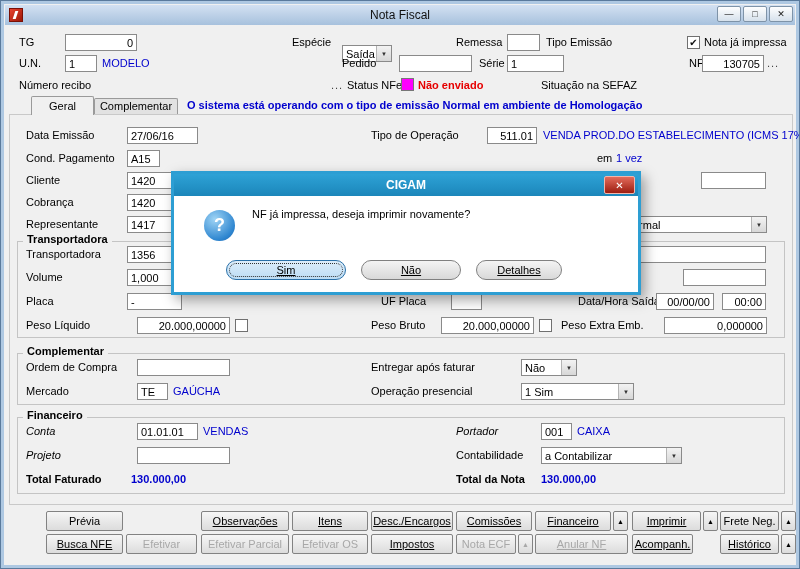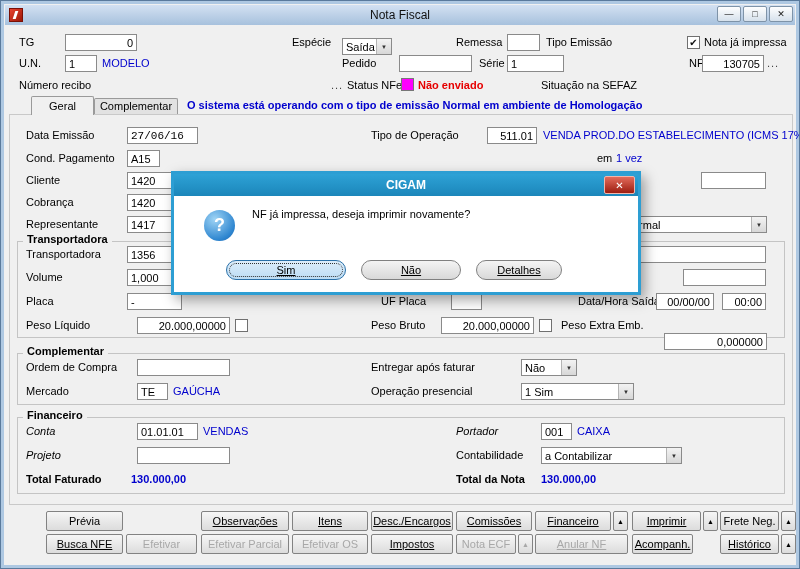--- a/index.html
+++ b/index.html
@@ -80,21 +80,21 @@
         </div>
       <div class="winbtn">
           <span>✕</span>
         </div>
     </div>
   </div>
 
   <span class="lbl" style="left:18px;top:33px">TG</span>
   <input class="inp num" style="left: 64px; top: 33px; width: 72px;" value="0">
   <span class="lbl" style="left:291px;top:33px">Espécie</span>
-  <div class="sel" style="left:341px;top:37px;width:50px">
+  <div class="sel" style="left:341px;top:44px;width:50px">
     <span class="sel-text">Saída</span>
     <span class="sel-arrow">▼</span>
   </div>
   <span class="lbl" style="left:455px;top:33px">Remessa</span>
   <input class="inp" style="left: 506px; top: 33px; width: 33px;" value="">
   <span class="lbl" style="left:545px;top:33px">Tipo Emissão</span>
   <div class="cb" style="left:686px;top:35px">
     <span>✔</span>
   </div>
   <span class="lbl" style="left:703px;top:33px">Nota já impressa</span>
@@ -117,21 +117,21 @@
   <span class="lbl red" style="left:417px;top:76px">Não enviado</span>
   <span class="lbl" style="left:540px;top:76px">Situação na SEFAZ</span>
 
   <div class="tab active" style="left:30px;top:95px;width:63px;height:19px">Geral</div>
   <div class="tab" style="left:93px;top:97px;width:84px;height:17px">Complementar</div>
   <span class="lbl blue b" style="left:186px;top:96px">O sistema está operando com o tipo de emissão Normal em ambiente de Homologação</span>
 
   <div class="content"></div>
 
   <span class="lbl" style="left:25px;top:126px">Data Emissão</span>
-  <input class="inp" style="left: 126px; top: 126px; width: 71px; font-family: Liberation Mono, monospace;" value="27/06/16">
+  <input class="inp" style="left: 126px; top: 126px; width: 71px;" value="27/06/16">
   <span class="lbl" style="left:370px;top:126px">Tipo de Operação</span>
   <input class="inp num" style="left: 486px; top: 126px; width: 50px;" value="511.01">
   <span class="lbl blue" style="left:542px;top:126px">VENDA PROD.DO ESTABELECIMENTO (ICMS 17%)</span>
 
   <span class="lbl" style="left:25px;top:149px">Cond. Pagamento</span>
   <input class="inp" style="left: 126px; top: 149px; width: 33px;" value="A15">
   <span class="lbl" style="left:596px;top:149px">em</span>
   <span class="lbl blue" style="left:615px;top:149px">1 vez</span>
 
   <span class="lbl" style="left:25px;top:171px">Cliente</span>
@@ -167,21 +167,21 @@
   <input class="inp num" style="left: 655px; top: 292px; width: 58px;" value="00/00/00">
   <input class="inp num" style="left: 721px; top: 292px; width: 44px;" value="00:00">
 
   <span class="lbl" style="left:25px;top:316px">Peso Líquido</span>
   <input class="inp num" style="left: 136px; top: 316px; width: 93px;" value="20.000,00000">
   <div class="cb" style="left:234px;top:318px"></div>
   <span class="lbl" style="left:370px;top:316px">Peso Bruto</span>
   <input class="inp num" style="left: 440px; top: 316px; width: 93px;" value="20.000,00000">
   <div class="cb" style="left:538px;top:318px"></div>
   <span class="lbl" style="left:560px;top:316px">Peso Extra Emb.</span>
-  <input class="inp num" style="left: 663px; top: 316px; width: 103px; margin-top: 16px;" value="0,000000">
+  <input class="inp num" style="left: 663px; top: 316px; width: 103px;" value="0,000000">
 
   <div class="group" style="left:16px;top:352px;width:768px;height:52px"></div>
   <span class="gtitle" style="left:22px;top:344px">Complementar</span>
 
   <span class="lbl" style="left:25px;top:358px">Ordem de Compra</span>
   <input class="inp" style="left: 136px; top: 358px; width: 93px;" value="">
   <span class="lbl" style="left:370px;top:358px">Entregar após faturar</span>
   <div class="sel" style="left:520px;top:358px;width:56px">
     <span class="sel-text">Não</span>
     <span class="sel-arrow">▼</span>

